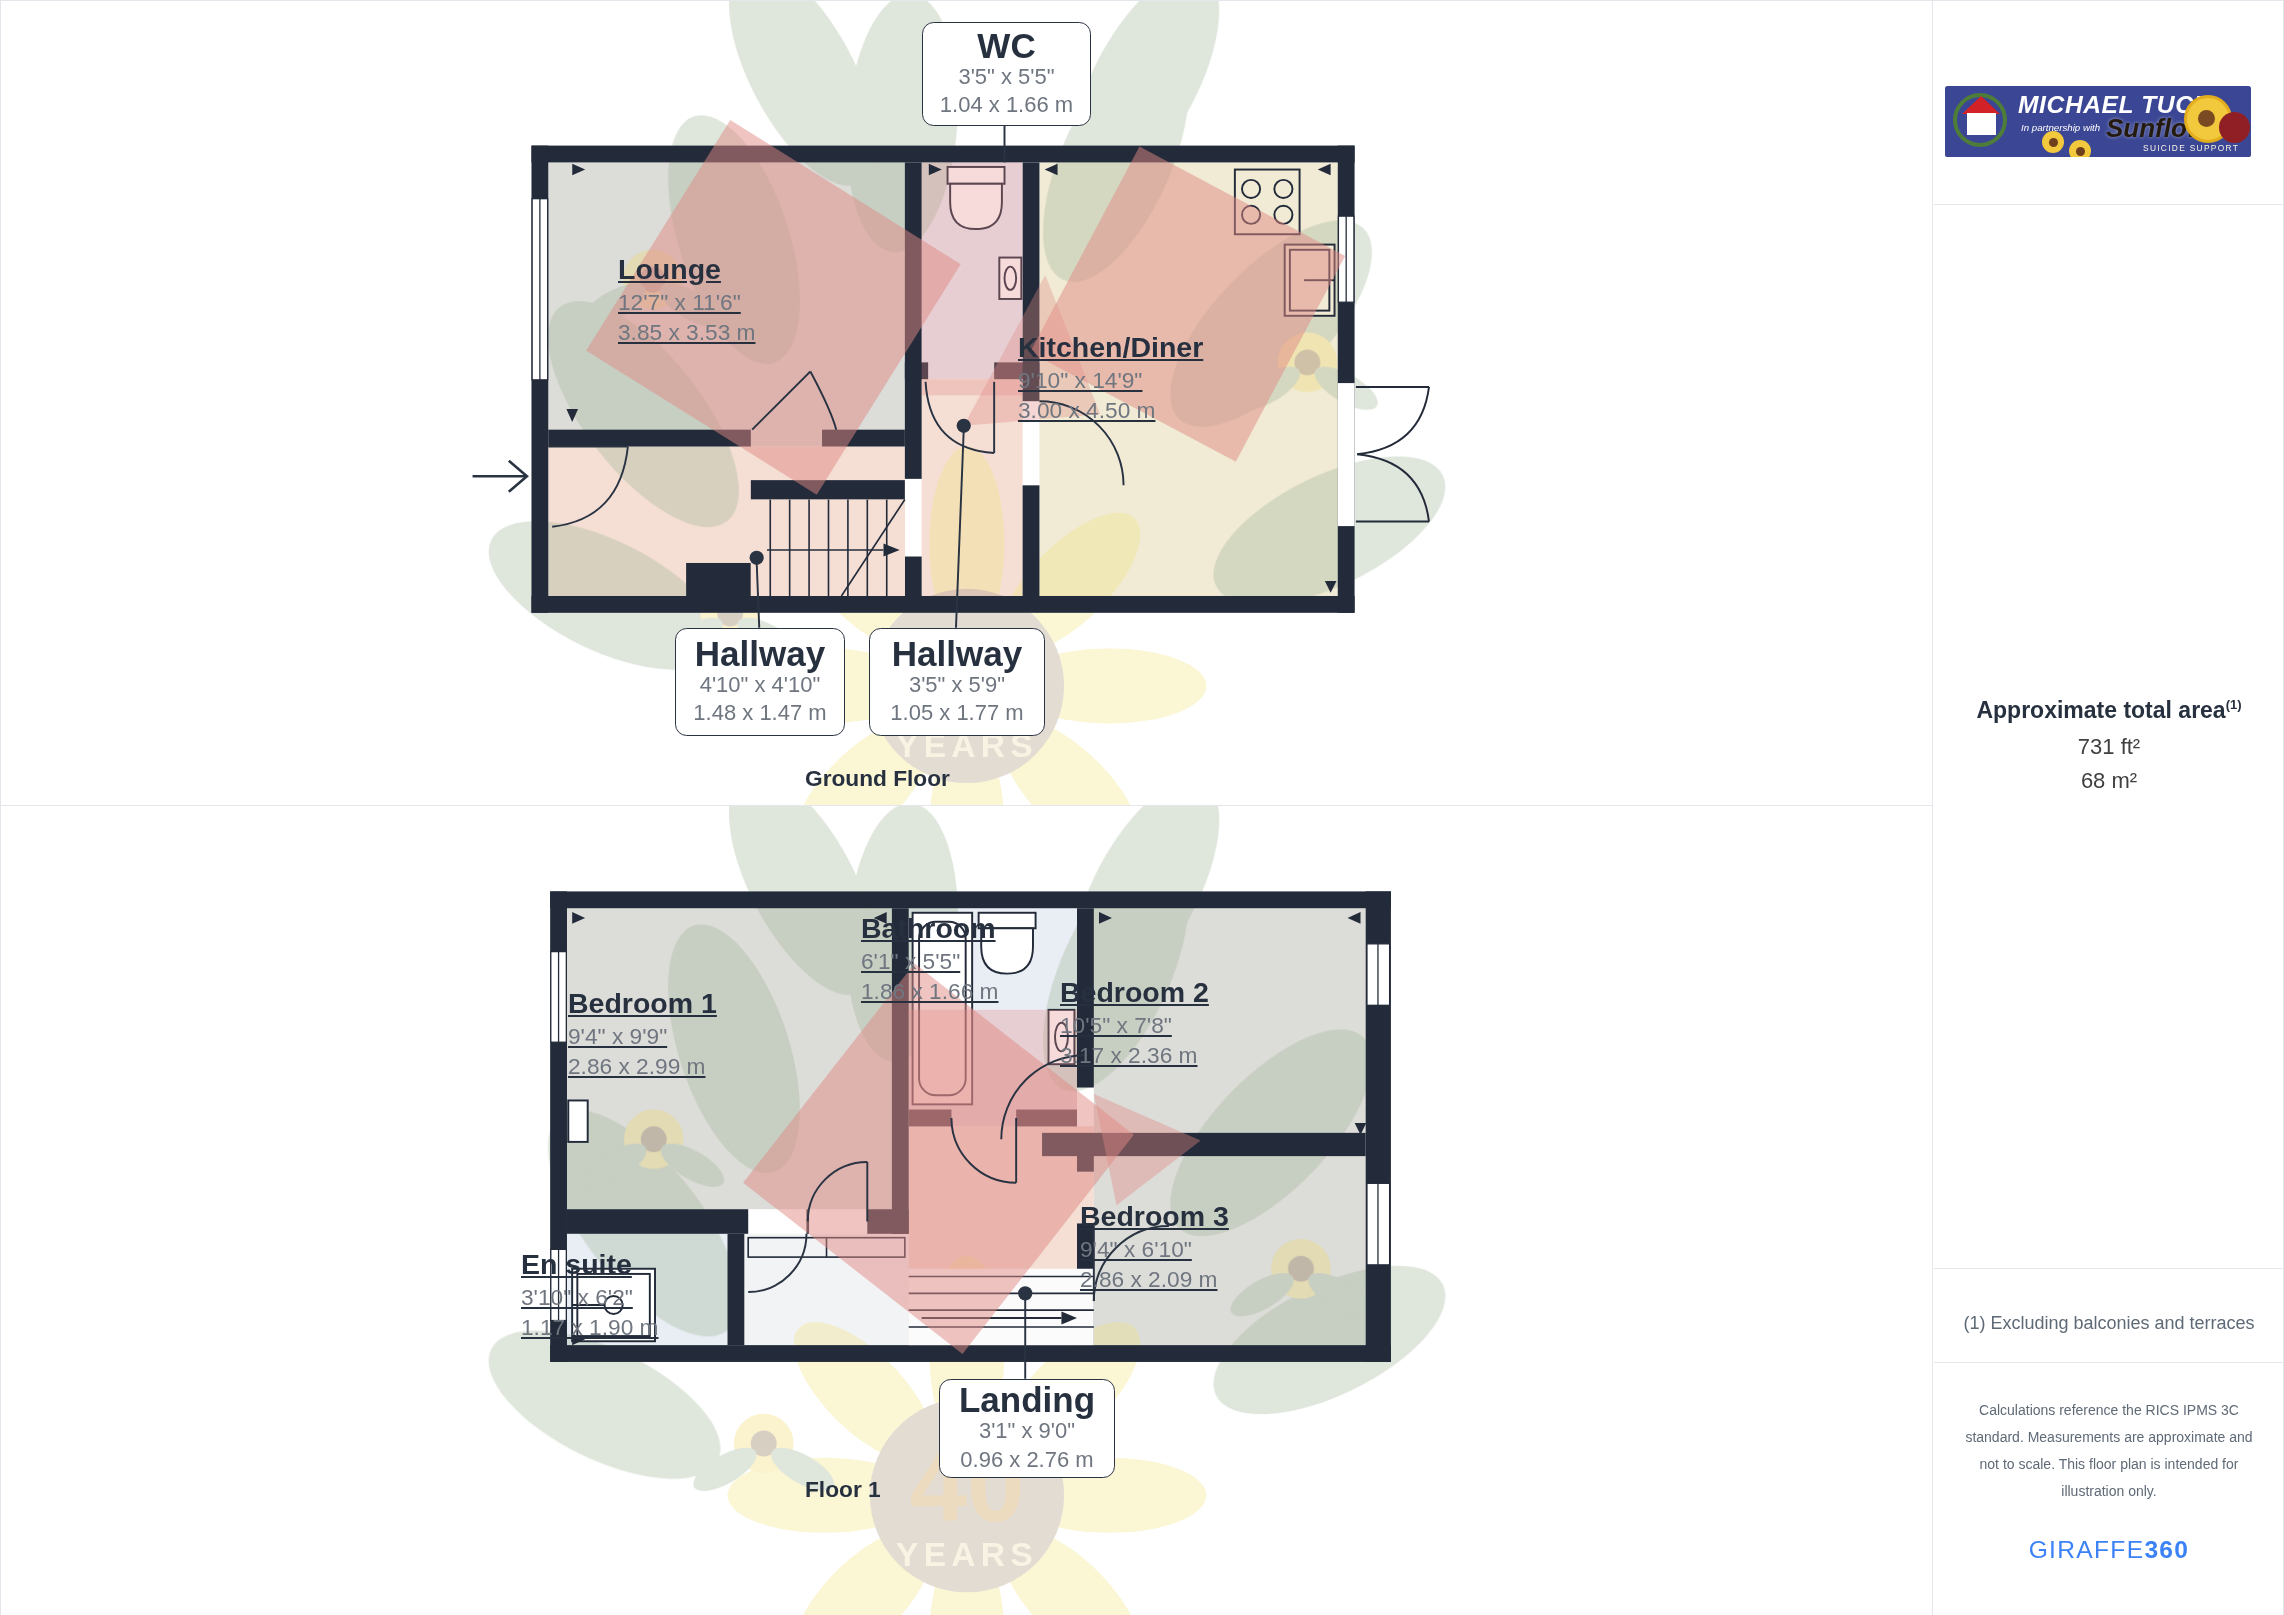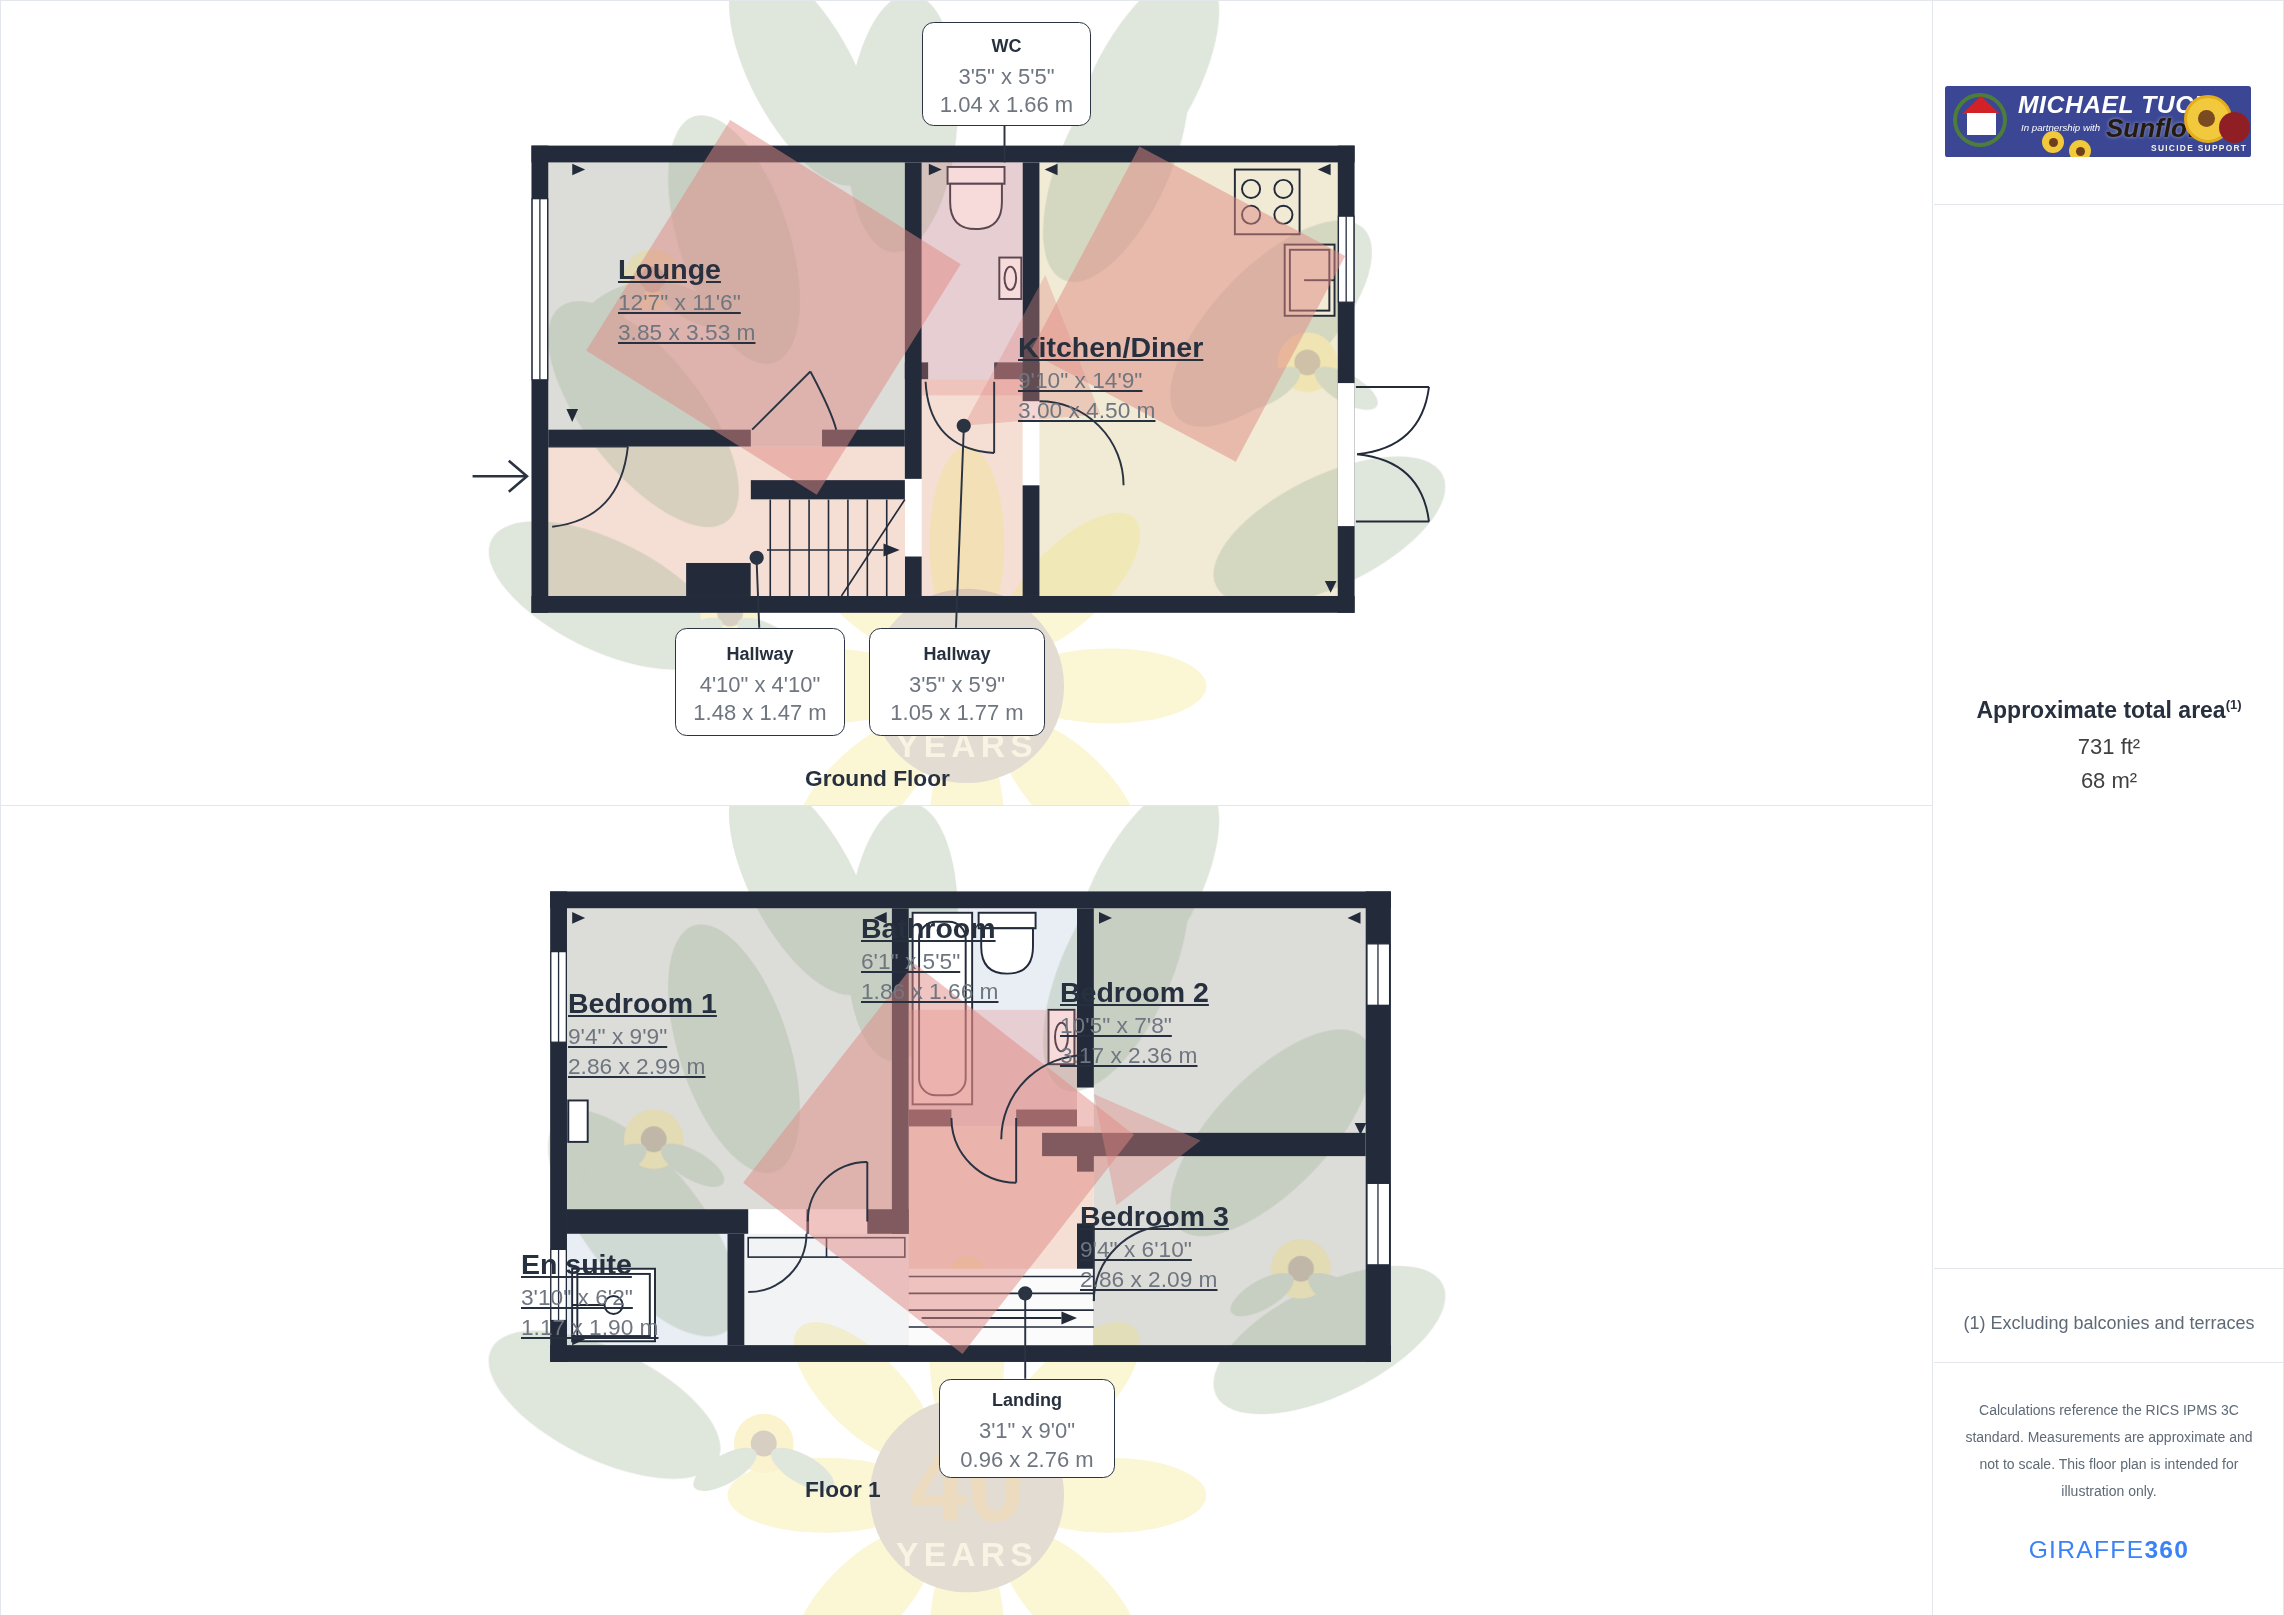--- a/index.html
+++ b/index.html
@@ -6,21 +6,21 @@
   body{width:2284px;height:1616px;position:relative;overflow:hidden;
        font-family:"Liberation Sans", sans-serif;color:#27303f;}
   svg{position:absolute;left:0;}
   
   .room-label{position:absolute;pointer-events:none;text-decoration:underline;}
   .room-label .rname{font-weight:bold;font-size:28.5px;line-height:36px;color:#27303f;}
   .room-label .rdim{font-size:22.7px;line-height:30px;color:#6f7680;}
   
   .callout{position:absolute;background:#fff;border:1.9px solid #2a3342;border-radius:11.7px;
            text-align:center;display:flex;flex-direction:column;justify-content:center;}
-  .callout .rname{font-weight:bold;font-size:18px;line-height:34px;color:#27303f;}
+  .callout .rname{font-weight:bold;font-size:35px;line-height:34px;color:#27303f;}
   .callout .rdim{font-size:22px;line-height:28.5px;color:#6f7680;}
   .floor-caption{position:absolute;width:324px;font-size:22.7px;
                  font-weight:bold;color:#27303f;}
   
   .hline{position:absolute;height:1.3px;background:#e3e6ea;}
   .vline{position:absolute;width:1.3px;background:#e3e6ea;}
   .outer-border{position:absolute;left:0;top:0;right:0;bottom:0;border:1.3px solid #e3e6ea;pointer-events:none;}
   
   .sidebar-text{position:absolute;left:1934px;width:350px;text-align:center;}
   .area-title{font-size:23px;font-weight:bold;color:#27303f;}
@@ -31,21 +31,21 @@
   .giraffe{font-size:24.6px;color:#3b82f6;letter-spacing:1.3px;}
   .giraffe b{font-weight:bold;}
   
   .banner{position:absolute;left:1945px;top:86px;width:306px;height:71px;background:#3b4794;
           border-radius:2.6px;overflow:hidden;}
   .banner .brand-name{position:absolute;left:73px;top:5.2px;font-size:24.6px;font-weight:900;
           font-style:italic;color:#fff;letter-spacing:0.6px;white-space:nowrap;}
   .banner .partner{position:absolute;left:76px;top:36px;font-size:9.7px;color:#fff;font-style:italic;}
   .banner .charity{position:absolute;left:161px;top:27px;font-size:26px;font-weight:bold;
           font-style:italic;color:#241a0e;text-shadow:0 0 3.9px rgba(255,255,255,.5);}
-  .banner .charity-sub{position:absolute;left:206px;top:57px;font-size:8.4px;font-weight:bold;
+  .banner .charity-sub{position:absolute;left:198px;top:57px;font-size:8.4px;font-weight:normal;
           color:#f7f3e4;letter-spacing:1.3px;}
   .wreath{position:absolute;left:7.8px;top:6.5px;width:54px;height:54px;border-radius:50%;
           border:4.5px solid #4e7d3a;box-sizing:border-box;}
   .house{position:absolute;left:22px;top:27px;width:28.5px;height:22px;background:#fff;}
   .roof{position:absolute;left:17px;top:10.4px;width:0;height:0;border-left:19.4px solid transparent;
         border-right:19.4px solid transparent;border-bottom:18px solid #d32227;}
   .sunflower-big{position:absolute;right:19.4px;top:9px;width:48px;height:48px;border-radius:50%;
         background:#f2c93c;border:3.9px solid #e3ad1d;box-sizing:border-box;}
   .sunflower-big::after{content:"";position:absolute;left:11.7px;top:11.7px;width:17px;height:17px;
         border-radius:50%;background:#7a4a22;}

